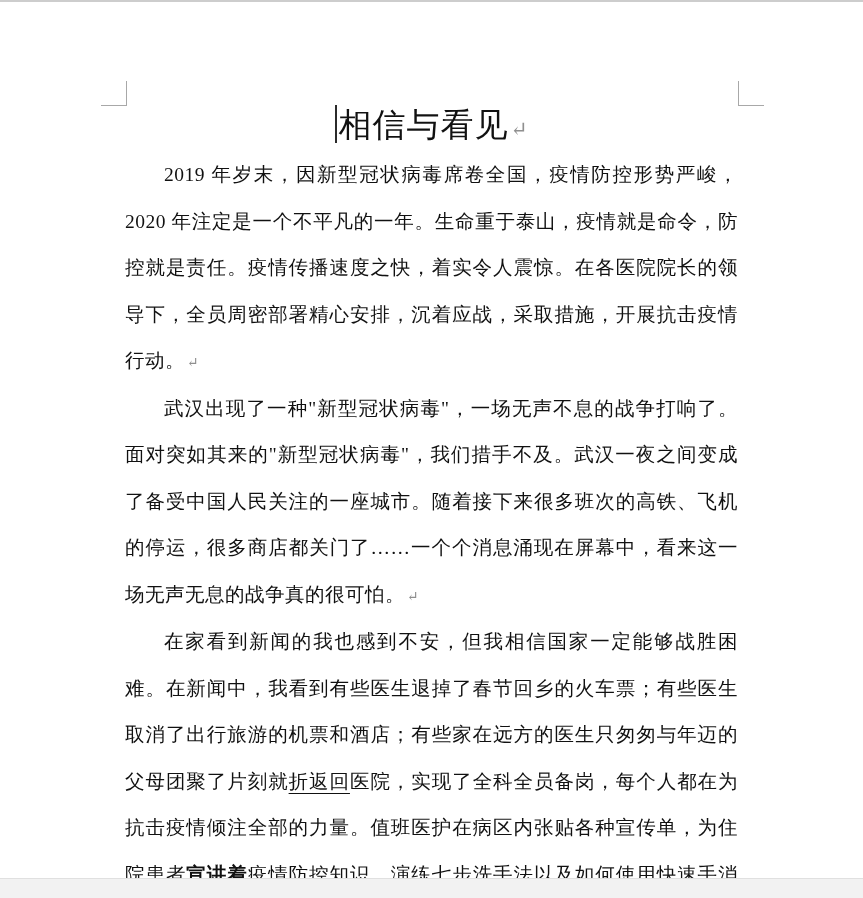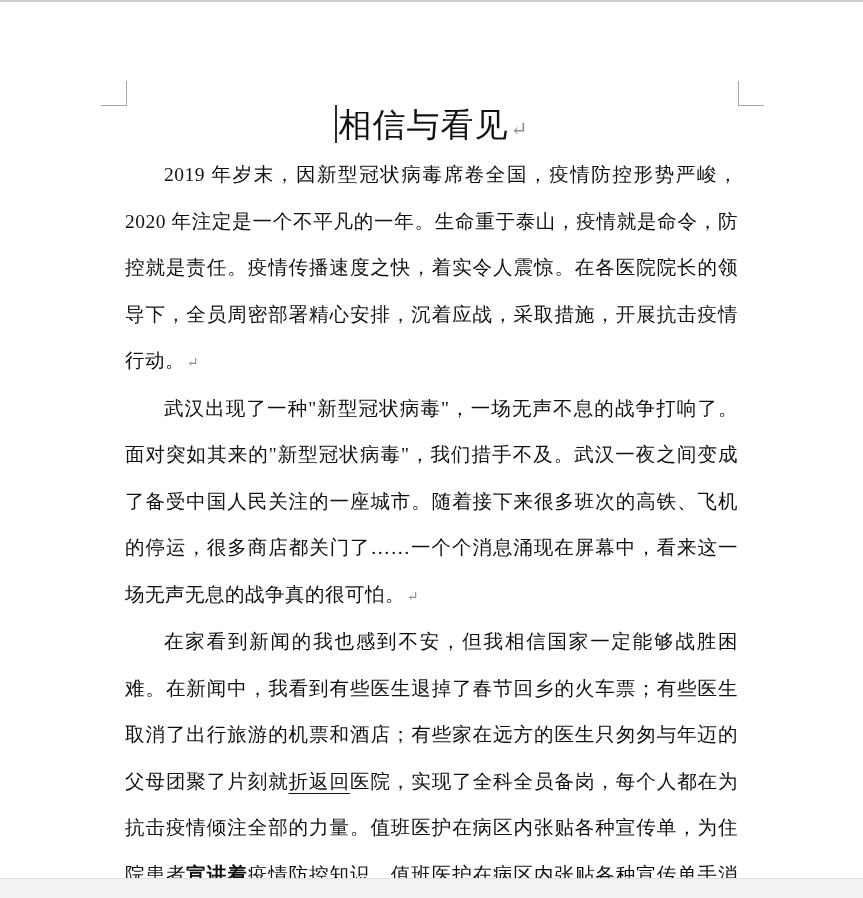--- a/index.html
+++ b/index.html
@@ -104,19 +104,19 @@
   <div class="top-edge"></div>
 
   <div class="crop-mark tl"></div>
   <div class="crop-mark tr"></div>
 
   <div class="page">
     <h1 class="doc-title"><span class="caret"></span><span>相信与看见</span><span class="pilcrow">↵</span></h1>
     <div>
         <p class="para"><span>2019 年岁末，因新型冠状病毒席卷全国，疫情防控形势严峻，2020 年注定是一个不平凡的一年。生命重于泰山，疫情就是命令，防控就是责任。疫情传播速度之快，着实令人震惊。在各医院院长的领导下，全员周密部署精心安排，沉着应战，采取措施，开展抗击疫情行动。</span><span class="pilcrow">↵</span></p>
         <p class="para"><span>武汉出现了一种"新型冠状病毒"，一场无声不息的战争打响了。面对突如其来的"新型冠状病毒"，我们措手不及。武汉一夜之间变成了备受中国人民关注的一座城市。随着接下来很多班次的高铁、飞机的停运，很多商店都关门了……一个个消息涌现在屏幕中，看来这一场无声无息的战争真的很可怕。</span><span class="pilcrow">↵</span></p>
-        <p class="para"><span>在家看到新闻的我也感到不安，但我相信国家一定能够战胜困难。在新闻中，我看到有些医生退掉了春节回乡的火车票；有些医生取消了出行旅游的机票和酒店；有些家在远方的医生只匆匆与年迈的父母团聚了片刻就</span><span class="grammar-underline">折返回</span><span>医院，实现了全科全员备岗，每个人都在为抗击疫情倾注全部的力量。值班医护在病区内张贴各种宣传单，为住院患者</span><span class="spelling-underline">宣讲着</span><span>疫情防控知识、值班医护在病区内张贴各种宣传单</span><span class="grammar-underline">手消液</span></p>
+        <p class="para"><span>在家看到新闻的我也感到不安，但我相信国家一定能够战胜困难。在新闻中，我看到有些医生退掉了春节回乡的火车票；有些医生取消了出行旅游的机票和酒店；有些家在远方的医生只匆匆与年迈的父母团聚了片刻就</span><span class="grammar-underline">折返回</span><span>医院，实现了全科全员备岗，每个人都在为抗击疫情倾注全部的力量。值班医护在病区内张贴各种宣传单，为住院患者</span><span class="spelling-underline">宣讲着</span><span>疫情防控知识、演练七步洗手法以及如何使用快速</span><span class="grammar-underline">手消液</span></p>
       </div>
   </div>
 
   <div class="bottom-bar"></div>
 
 </div>
 
 </body></html>

